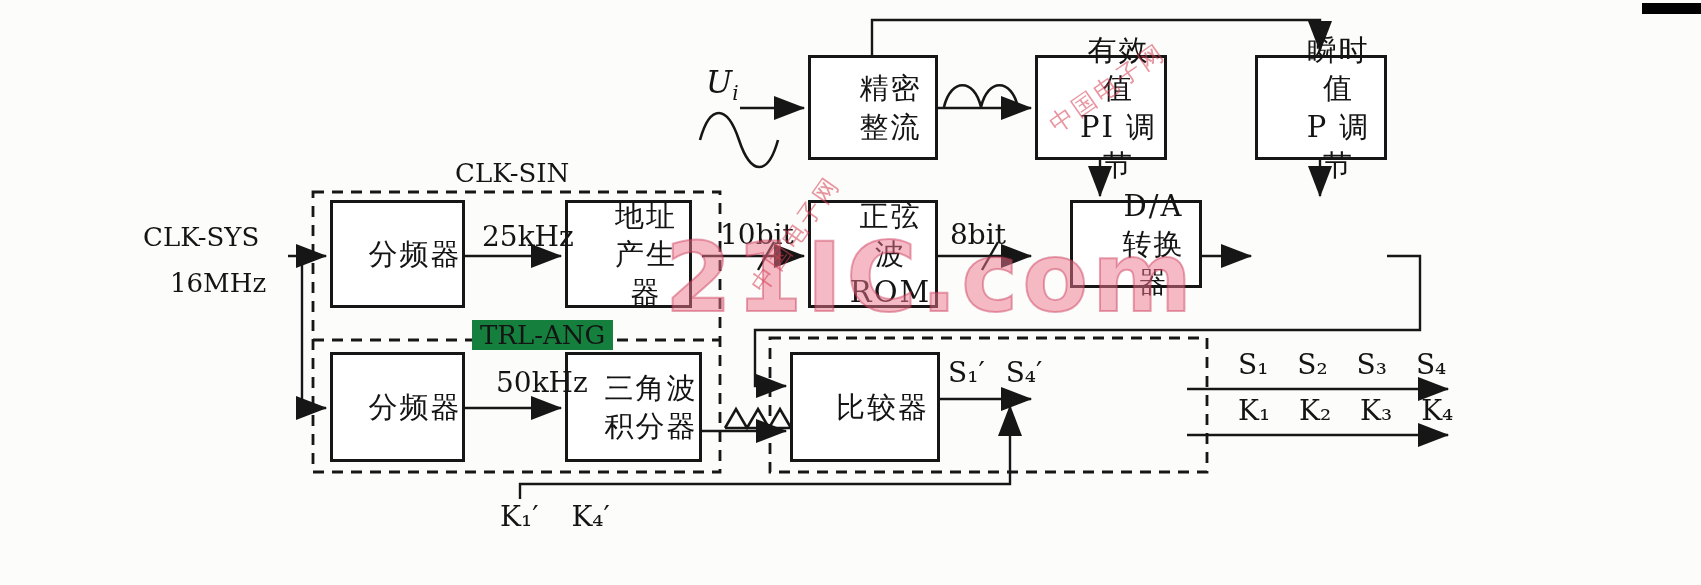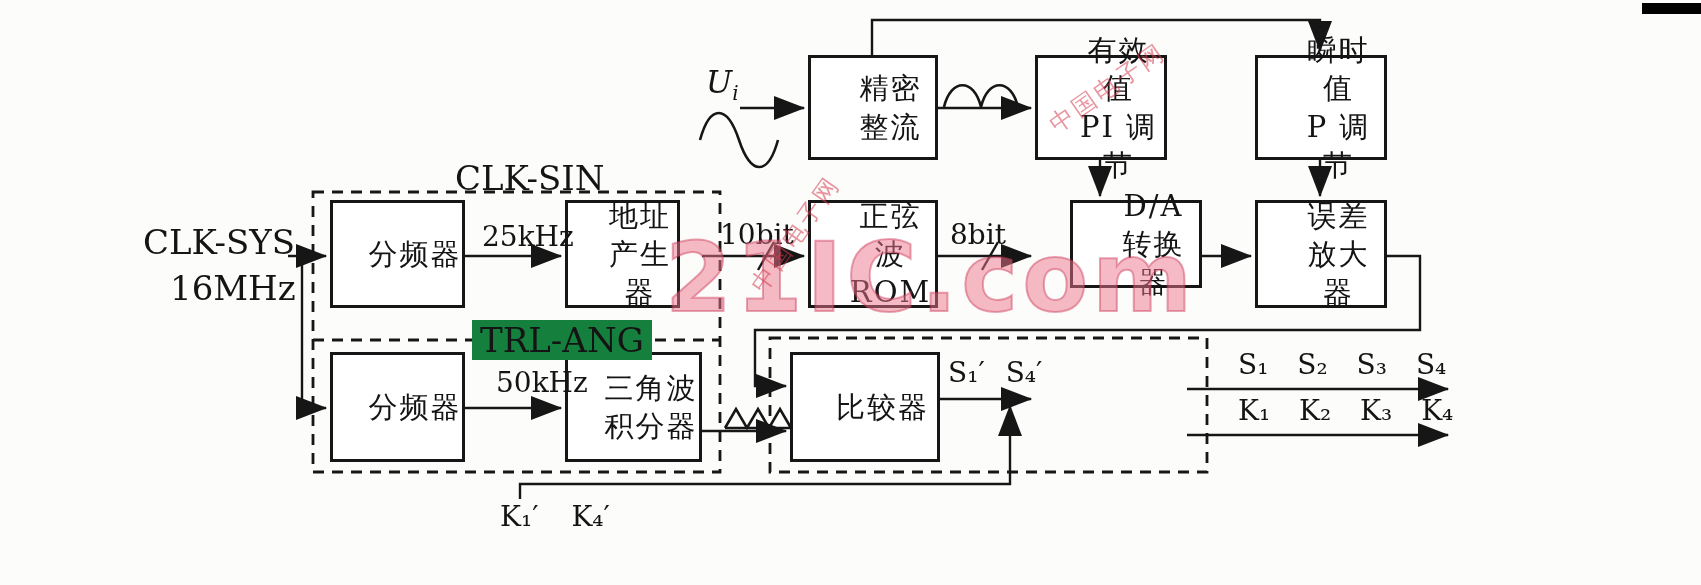--- a/index.html
+++ b/index.html
@@ -10,21 +10,21 @@
     color:#141414;
   }
   svg.wires { position:absolute; left:0; top:0; z-index:1; }
   .box {
     position:absolute; z-index:2; background:#ffffff;
     border:3px solid #161616; box-sizing:border-box;
     display:flex; flex-direction:column; justify-content:center; align-items:center;
     text-align:center; font-size:29px; line-height:1.32; letter-spacing:2px;padding-left:35px;
   }
   .lbl { position:absolute; z-index:3; white-space:nowrap; font-size:28px; }
-  .lbl.big { font-size:34px; }
+  .lbl.big { font-size:26px; }
   .lbl.sig { font-size:28px; word-spacing:20px; }
   .lbl.tag-bg { background:#15803d; padding:0 8px; }
   .uvar { font-style:italic; font-size:31px; }
   .uvar sub { font-size:20px; font-style:italic; }
   .wm-main {
     position:absolute; z-index:6; pointer-events:none;
     font-family:"DejaVu Sans","Liberation Sans",sans-serif;
     font-weight:bold; font-size:96px; letter-spacing:4px;
     color:rgba(236,118,140,0.50);
     -webkit-text-stroke:2px rgba(203,58,88,0.45);
@@ -110,35 +110,31 @@
     <span>PI 调节</span>
   </div>
   <div class="box" style="left:1255px;top:55px;width:132px;height:105px">
     <span>瞬时值</span>
     <span>P 调节</span>
   </div>
 
   <div class="box" style="left:330px;top:200px;width:135px;height:108px">
     <span>分频器</span>
   </div>
-  <div class="box" style="left:565px;top:200px;width:115px;height:108px">
+  <div class="box" style="left:565px;top:200px;width:127px;height:108px">
     <span>地址</span>
     <span>产生器</span>
   </div>
   <div class="box" style="left:808px;top:200px;width:130px;height:108px">
     <span>正弦波</span>
     <span>ROM</span>
   </div>
   <div class="box" style="left:1070px;top:200px;width:132px;height:88px">
     <span>D/A</span>
     <span>转换器</span>
-  </div>
-  <div class="box" style="left:1255px;top:200px;width:132px;height:108px">
-    <span>误差</span>
-    <span>放大器</span>
   </div>
 
   <div class="box" style="left:330px;top:352px;width:135px;height:110px">
     <span>分频器</span>
   </div>
   <div class="box" style="left:565px;top:352px;width:137px;height:110px">
     <span>三角波</span>
     <span>积分器</span>
   </div>
   <div class="box" style="left:790px;top:352px;width:150px;height:110px">

